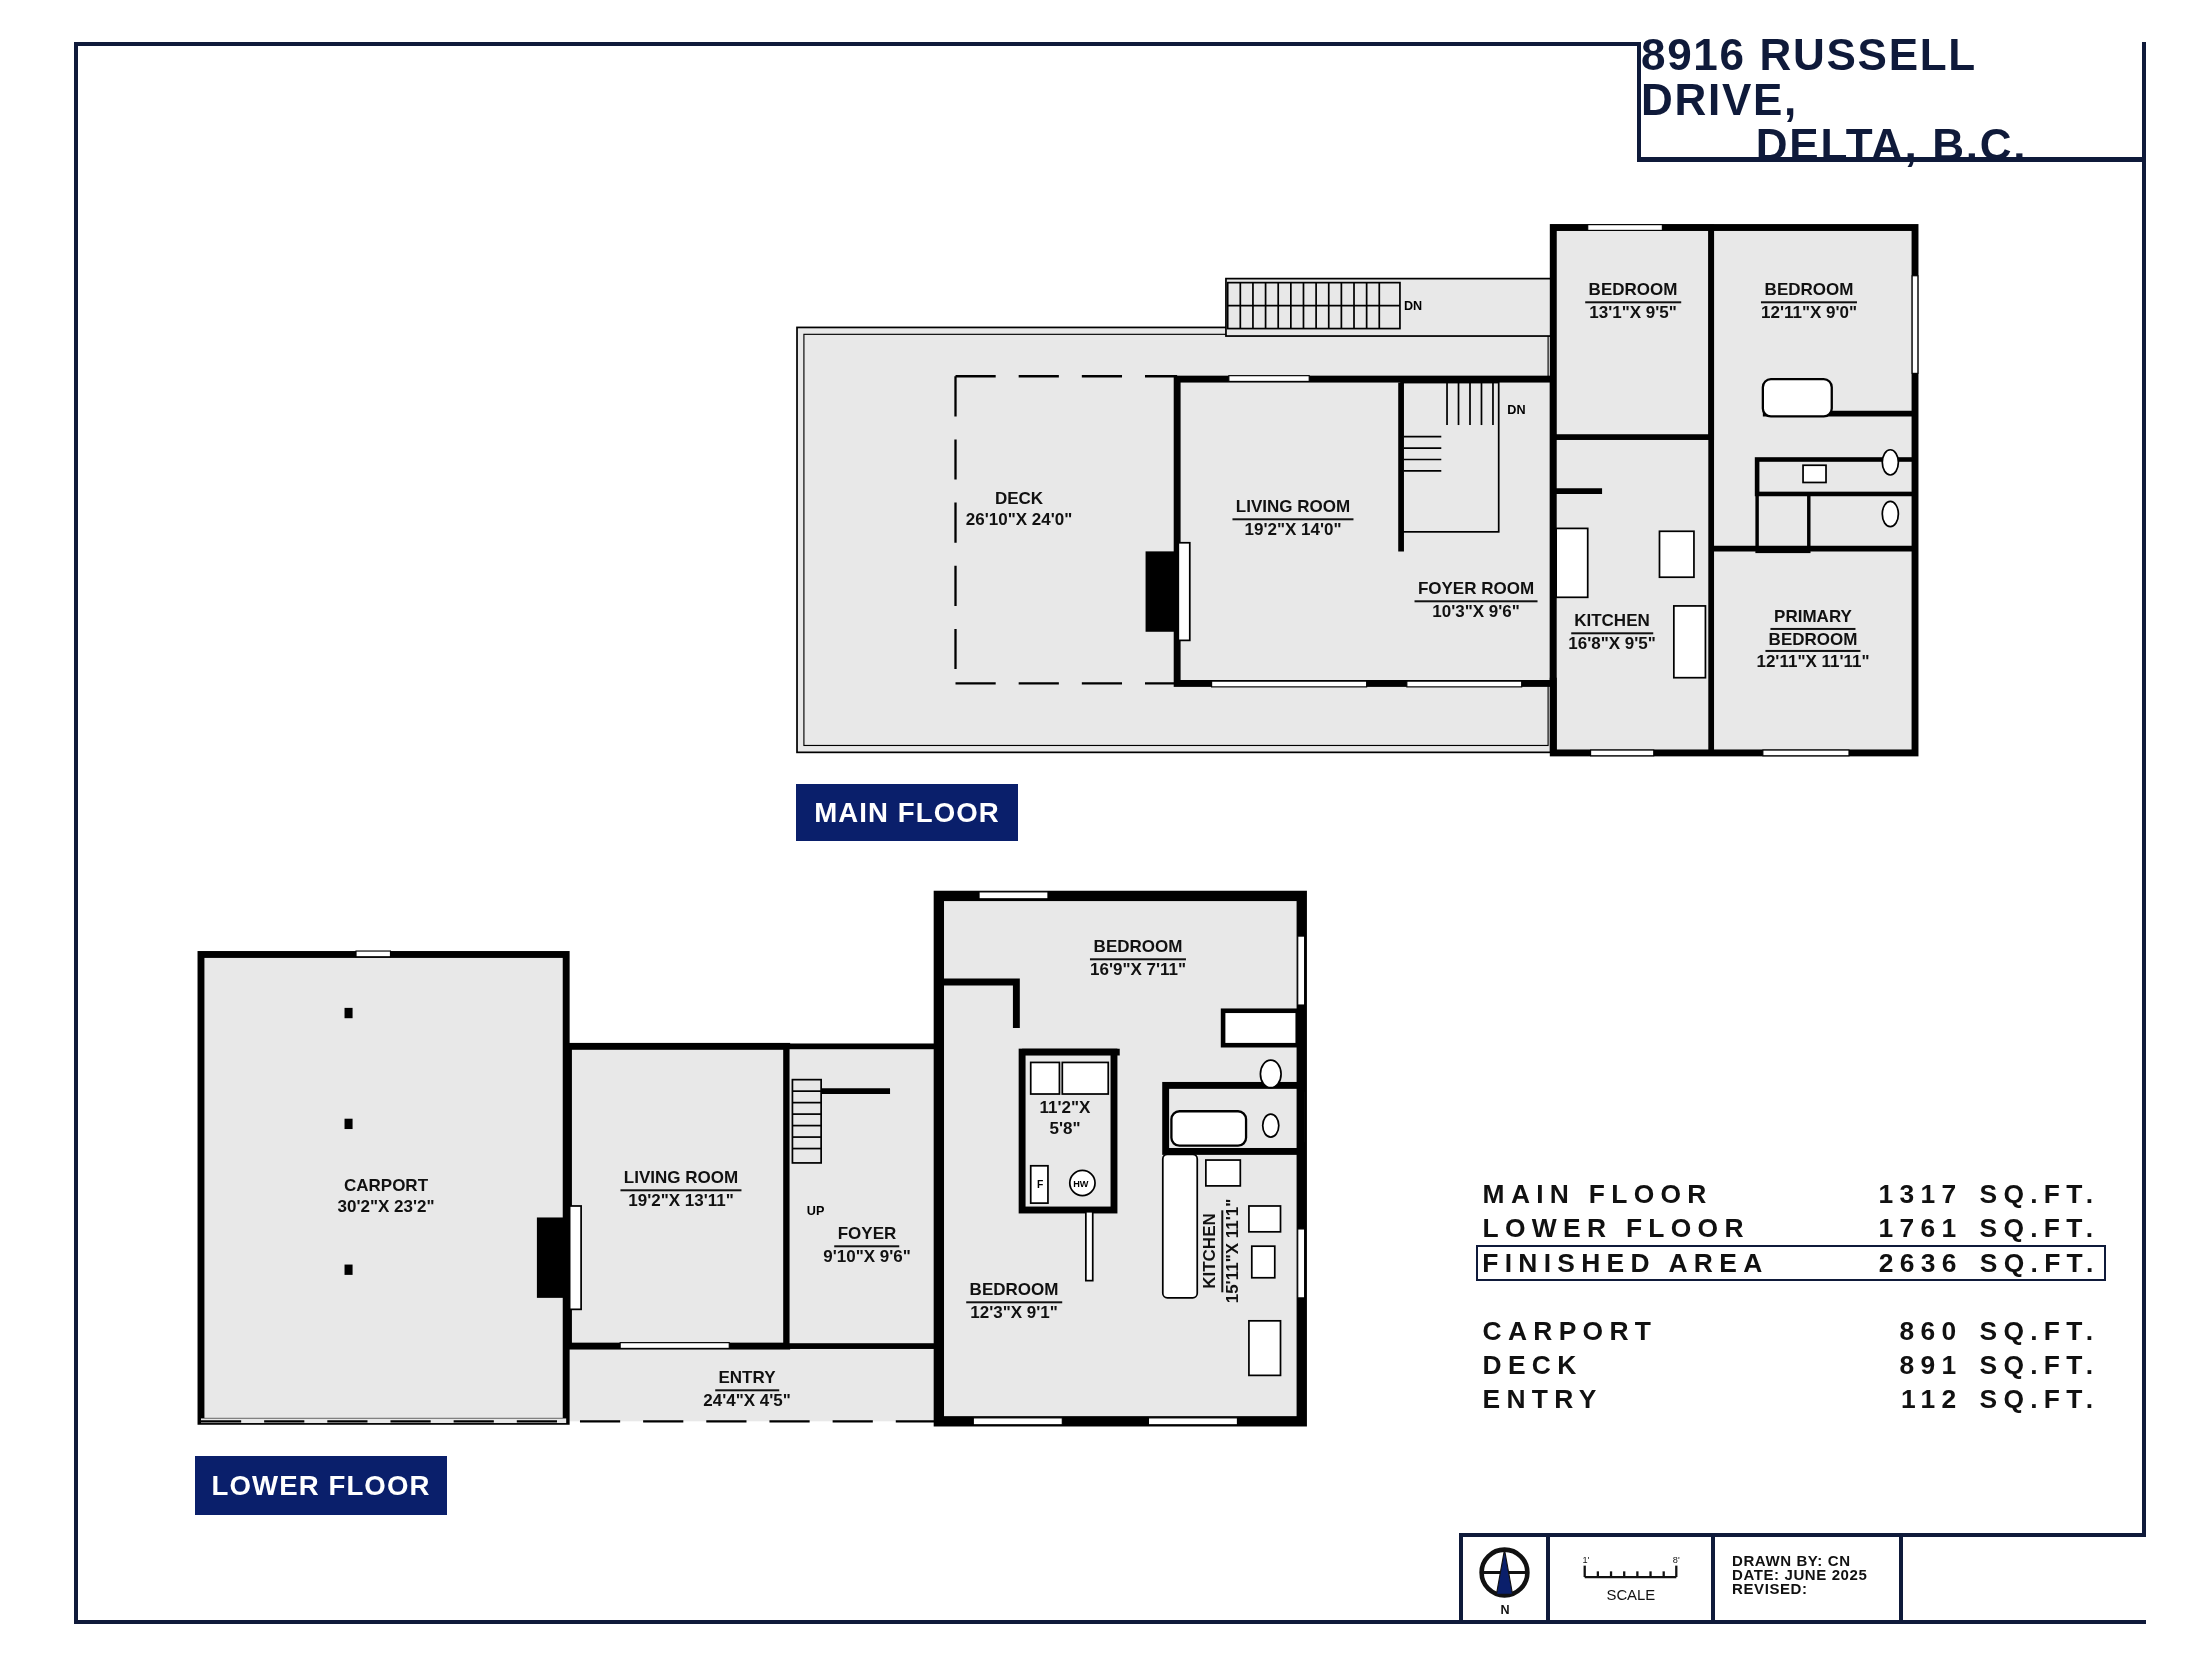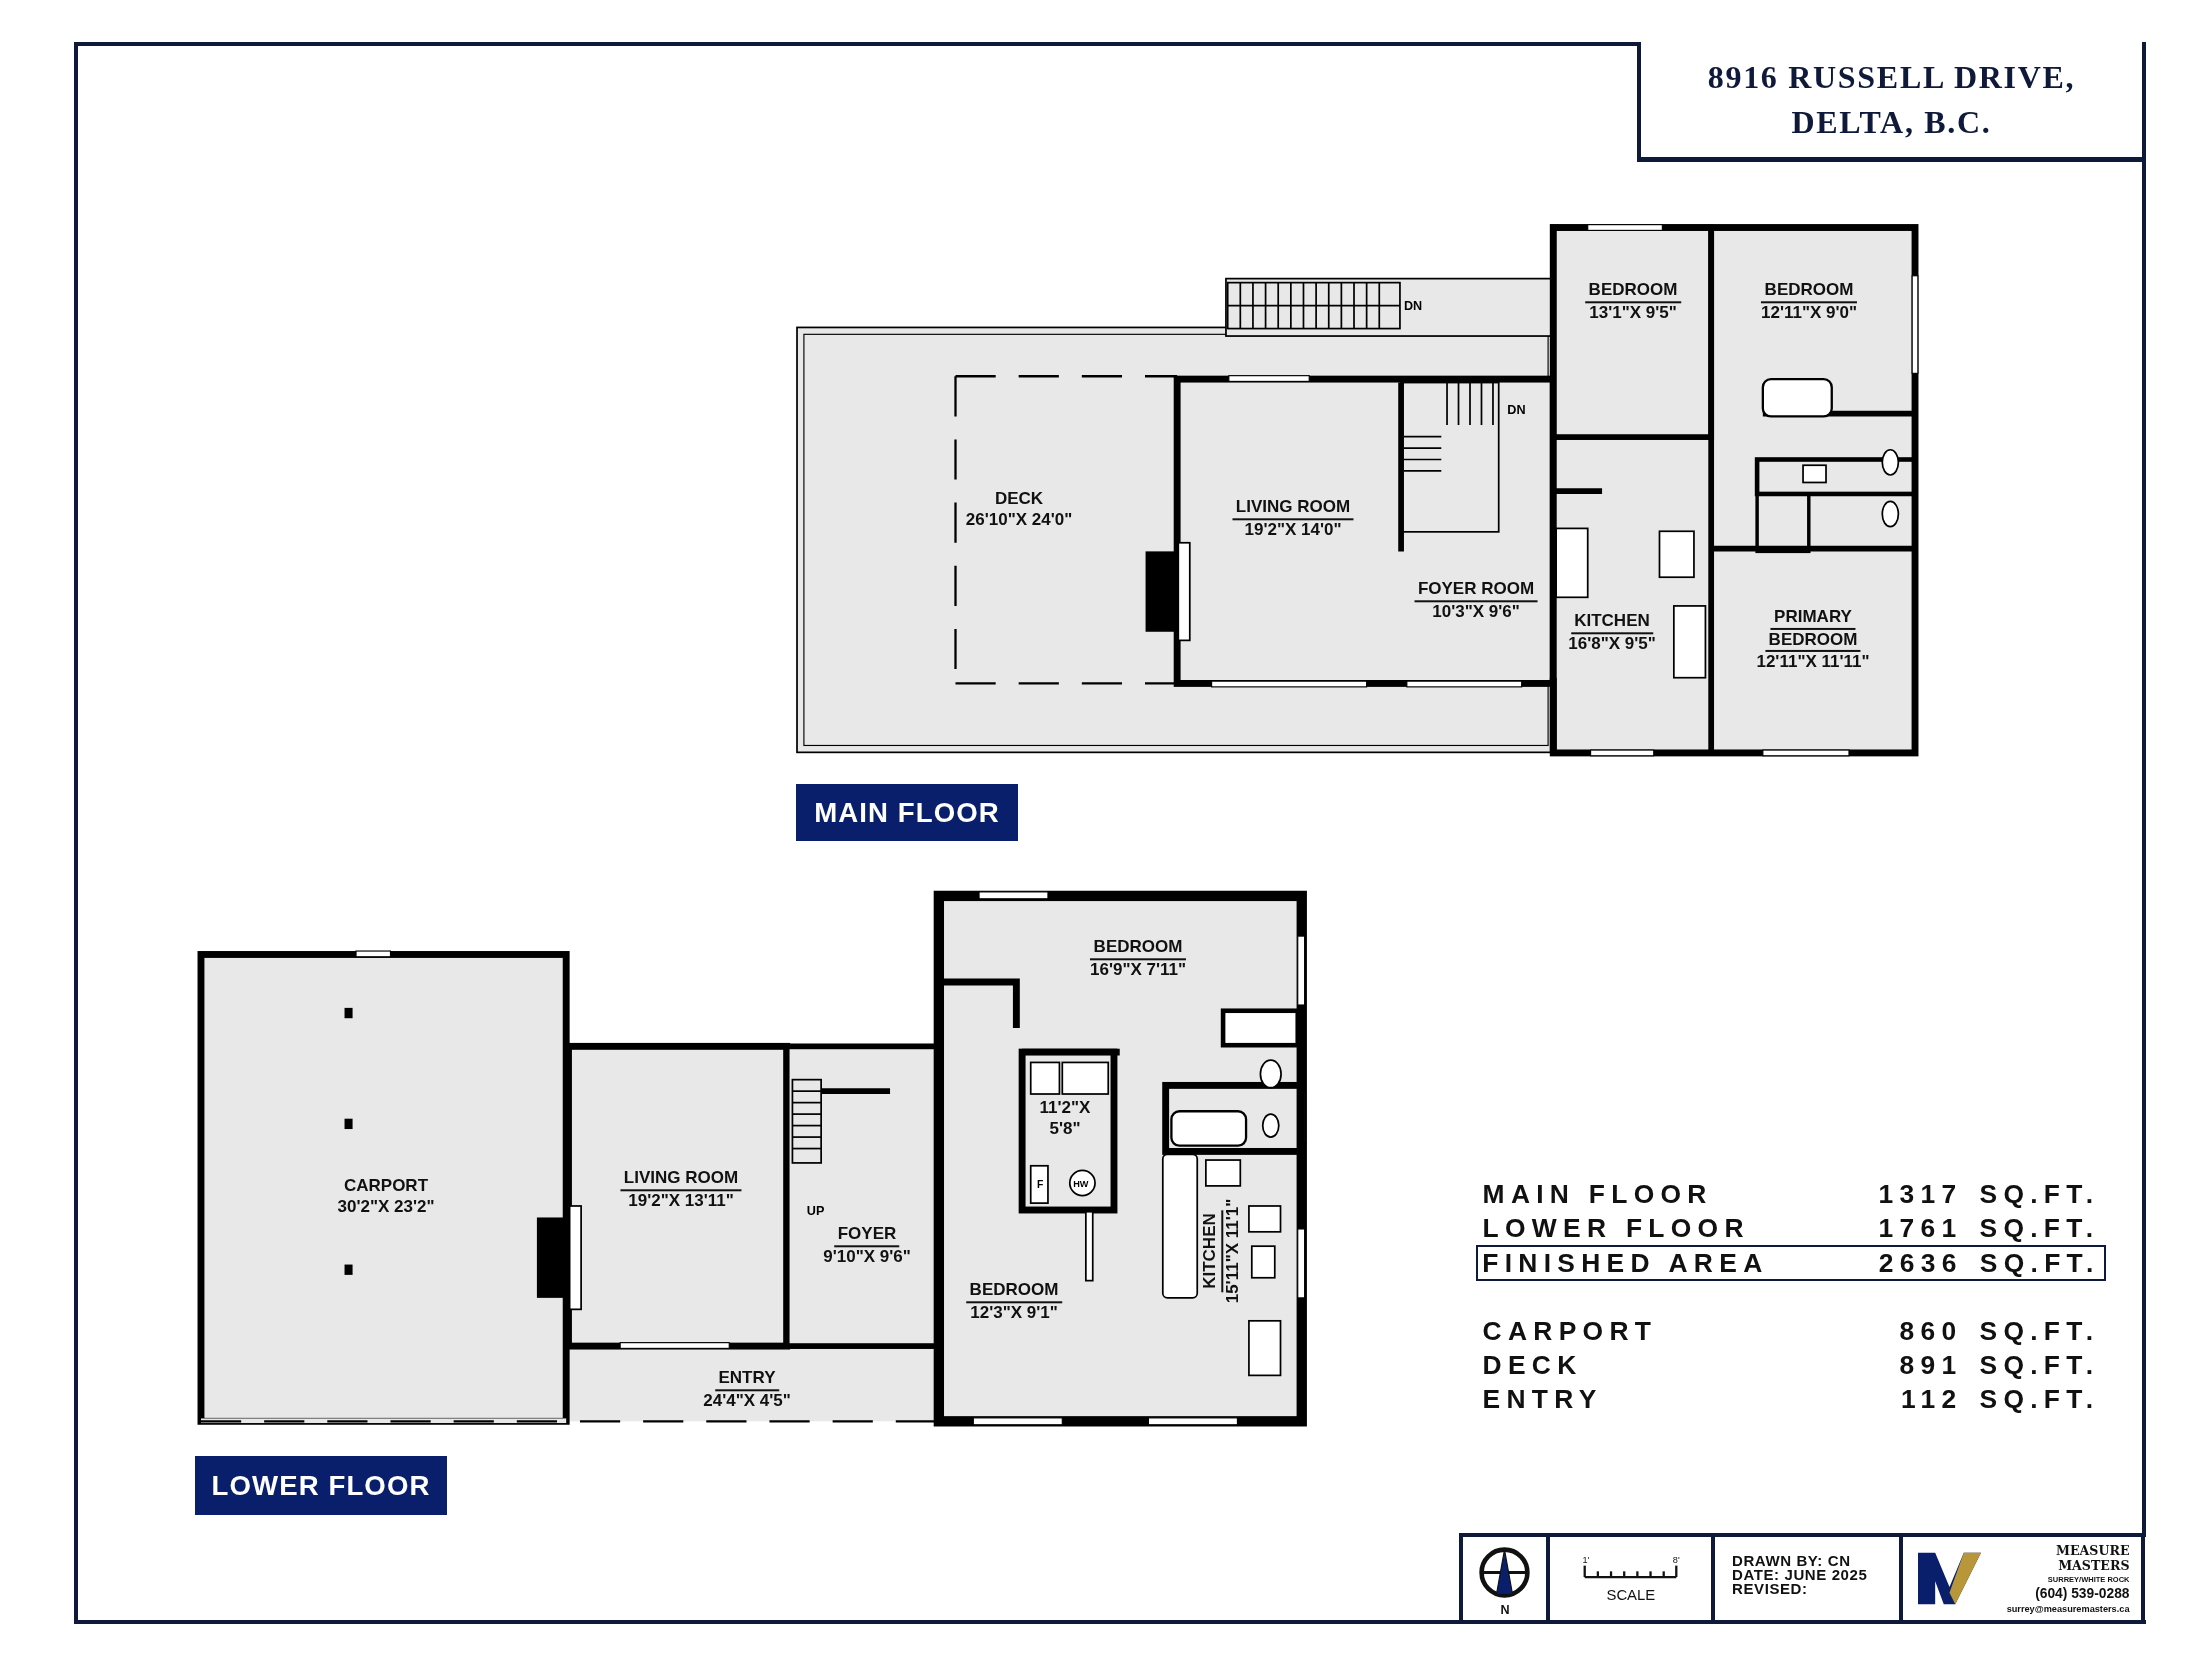--- a/index.html
+++ b/index.html
@@ -1,20 +1,20 @@
 <!DOCTYPE html>
 <html style="font-size:9.2px"><head>
 <meta charset="utf-8">
 <style>
   html, body { margin:0; padding:0; background:#ffffff; }
   body { width:2205px; height:1654px; position:relative; overflow:hidden; font-family:"Liberation Sans", sans-serif; }
   .abs { position:absolute; }
   .frame { left:74px; top:42px; width:2064px; height:1574px; border:4.6px solid #0f1a3a; box-sizing:content-box; }
   .title-box { left:1637px; top:42px; width:501px; height:115px; border-left:4.6px solid #0f1a3a; border-bottom:5.7px solid #0f1a3a; background:#fff; display:flex; flex-direction:column; align-items:center; justify-content:center; }
-  .title-line { font-family:Liberation Serif, serif; font-weight:bold; font-size:32px; color:#0f1a3a; letter-spacing:1.7px; line-height:45px; }
+  .title-line { font-family:Liberation Sans, sans-serif; font-weight:bold; font-size:44px; color:#0f1a3a; letter-spacing:1.7px; line-height:45px; }
   .floor-label { background:#0a1f6b; color:#fff; font-weight:bold; font-size:27.6px; letter-spacing:1.1px; display:flex; align-items:center; justify-content:center; }
   .room-label { position:absolute; text-align:center; font-weight:bold; color:#111; font-size:17px; line-height:20.7px; transform:translate(-50%,-50%); white-space:nowrap; }
   .room-label .name { display:inline-block; border-bottom:2.3px solid #111; padding:0 3.4px; }
   .room-label .dims { display:block; }
   .area-table { left:1478px; top:1177px; width:626px; font-weight:bold; font-size:26.4px; color:#111; letter-spacing:6.3px; }
   .area-row { display:flex; justify-content:space-between; height:34px; align-items:center; padding:0 4.6px; }
   .area-row .val { display:flex; gap:17px; }
   .area-row .num { width:115px; text-align:right; }
   .area-row.total { border:2.9px solid #0f1a3a; height:32px; margin:0 -2.3px; }
   .area-gap { height:33px; }
@@ -328,26 +328,14 @@
       <text x="98" y="110" font-family="Liberation Sans, sans-serif" font-size="26" fill="#111">SCALE</text>
     </svg>
   </div>
   <div class="fcell" style="width:188px;">
     <div class="drawn">
       <div>DRAWN BY: CN</div>
       <div>DATE: JUNE 2025</div>
       <div>REVISED:</div>
     </div>
   </div>
-  <div class="fcell" style="width:242px;display:flex;align-items:center;padding:0 11.5px;box-sizing:border-box;">
-    <svg width="69" height="63" viewBox="0 0 120 110">
-      <polygon points="5,10 35,10 60,70 85,10 115,10 70,100 50,100 35,60 35,100 5,100" fill="#0a1f6b"></polygon>
-      <polygon points="85,10 115,10 70,100 60,80" fill="#b8963a"></polygon>
-    </svg>
-    <div class="logo-text" style="flex:1;margin-left:5.7px;">
-      <div style="font-family:'DejaVu Serif', serif;font-size:12.6px;">MEASURE MASTERS</div>
-      <div style="font-size:7.5px;margin-top:2.3px;">SURREY/WHITE ROCK</div>
-      <div style="font-size:13.8px;margin-top:1.1px;">(604) 539-0288</div>
-      <div style="font-size:9.2px;margin-top:3.4px;">surrey@measuremasters.ca</div>
-    </div>
-  </div>
 </div>
 
 
 </body></html>

